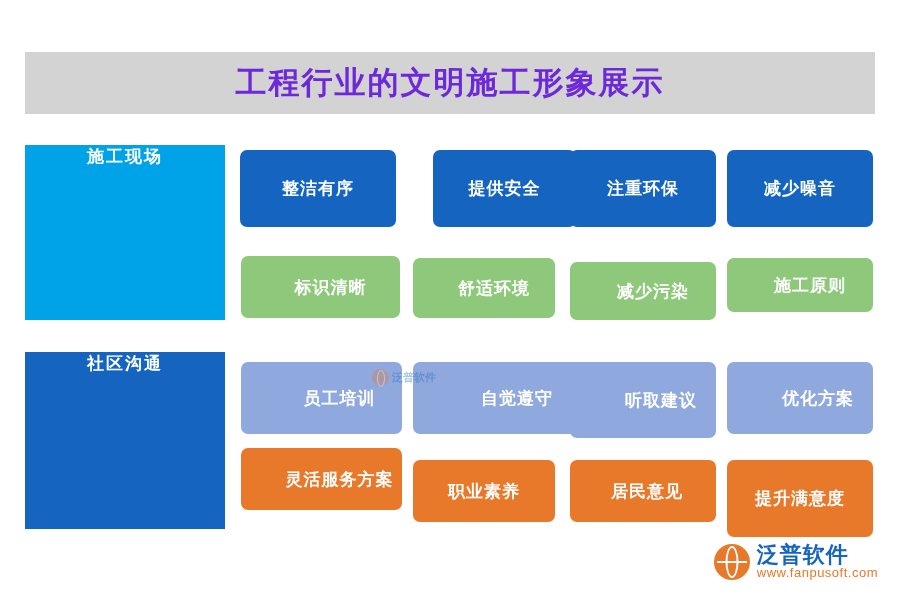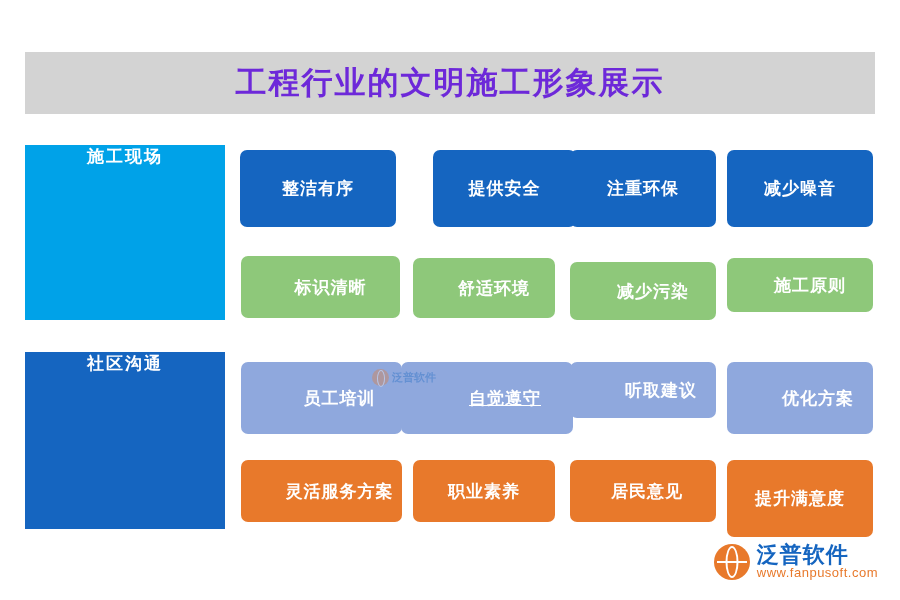--- a/index.html
+++ b/index.html
@@ -219,31 +219,31 @@
     <span>施工原则</span>
   </div>
 
   <div class="row-label row-label-2">
     <span>社区沟通</span>
   </div>
 
   <div class="card periwink" style="left:241px; top:362px; width:161px; height:72px;">
     <span>员工培训</span>
   </div>
-  <div class="card periwink" style="left:401px; top:362px; width:172px; height:72px;text-decoration:underline;">
+  <div class="card periwink" style="left:413px; top:362px; width:172px; height:72px;">
     <span>自觉遵守</span>
   </div>
-  <div class="card periwink" style="left:570px; top:362px; width:146px; height:56px;">
+  <div class="card periwink" style="left:570px; top:362px; width:146px; height:76px;">
     <span>听取建议</span>
   </div>
   <div class="card periwink" style="left:727px; top:362px; width:146px; height:72px;">
     <span>优化方案</span>
   </div>
 
-  <div class="card orange" style="left:241px; top:460px; width:161px; height:62px;padding-left:36px;">
+  <div class="card orange" style="left:241px; top:448px; width:161px; height:62px;padding-left:36px;">
     <span>灵活服务方案</span>
   </div>
   <div class="card orange" style="left:413px; top:460px; width:142px; height:62px;">
     <span>职业素养</span>
   </div>
   <div class="card orange" style="left:570px; top:460px; width:146px; height:62px;padding-left:8px;">
     <span>居民意见</span>
   </div>
   <div class="card orange" style="left:727px; top:460px; width:146px; height:77px;">
     <span>提升满意度</span>

